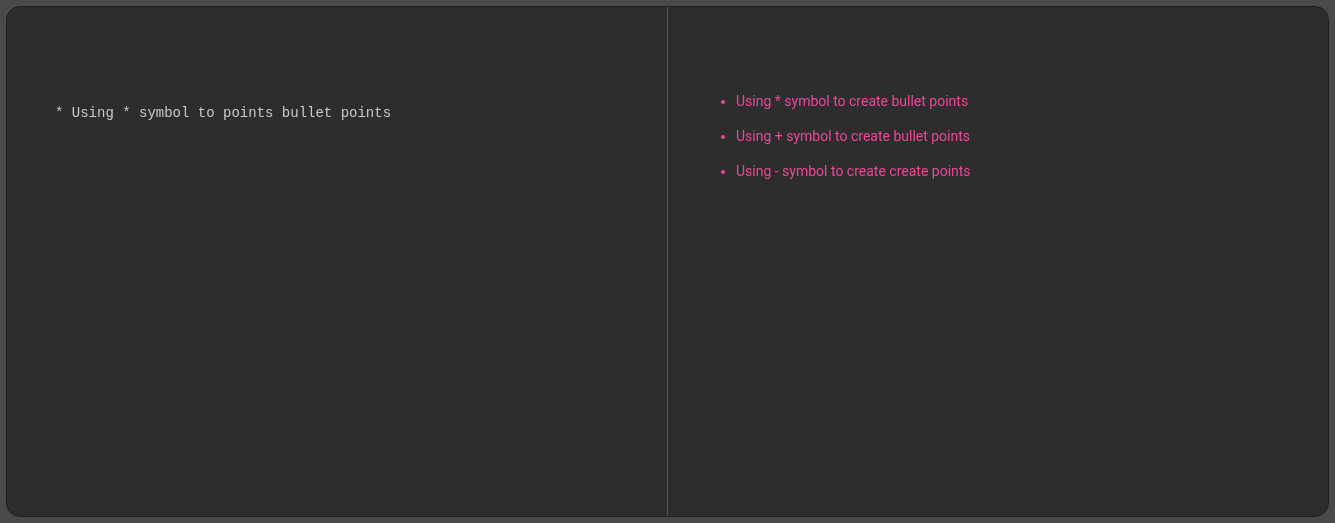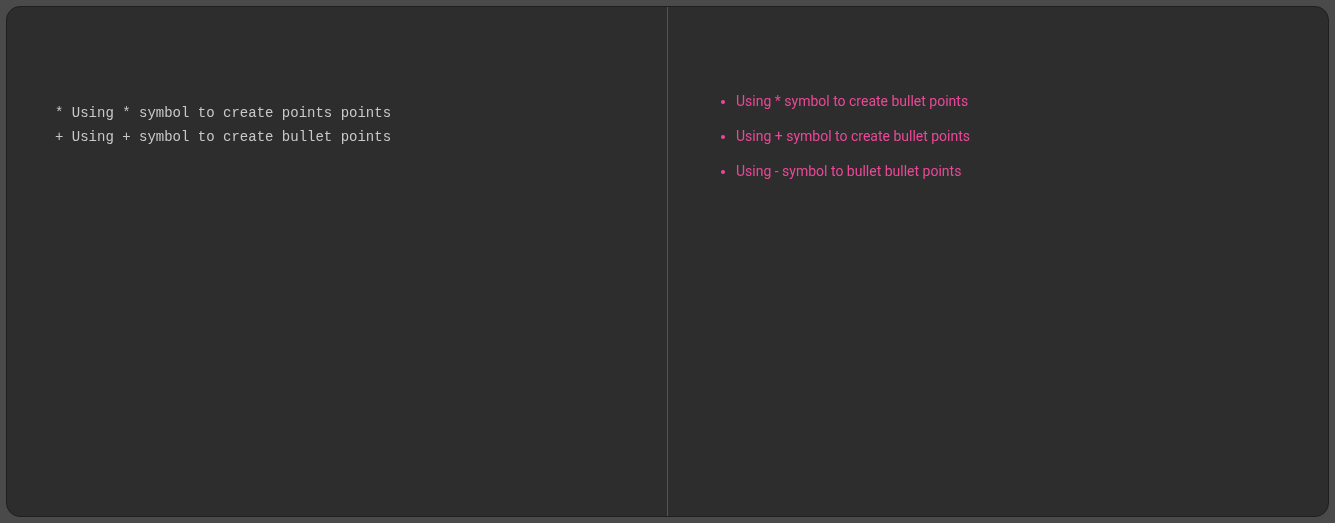--- a/index.html
+++ b/index.html
@@ -61,21 +61,21 @@
       margin-bottom: -2px;
     }
     .source-line {
       display: block;
     }
   </style>
 </head>
 <body>
 
 <div class="container">
-  <div class="pane pane-left"><span class="source-line">* Using * symbol to create points points</span><span class="source-line">+ Using + symbol to create bullet points</span></div>
+  <div class="pane pane-left"><span class="source-line">* Using * symbol to points bullet points</span></div>
   <div class="pane pane-right">
     <ul>
       <li>Using * symbol to create bullet points</li>
       <li>Using + symbol to create bullet points</li>
-      <li>Using - symbol to bullet bullet points</li>
+      <li>Using - symbol to create create points</li>
     </ul>
   </div>
 </div>
 
 </body></html>

